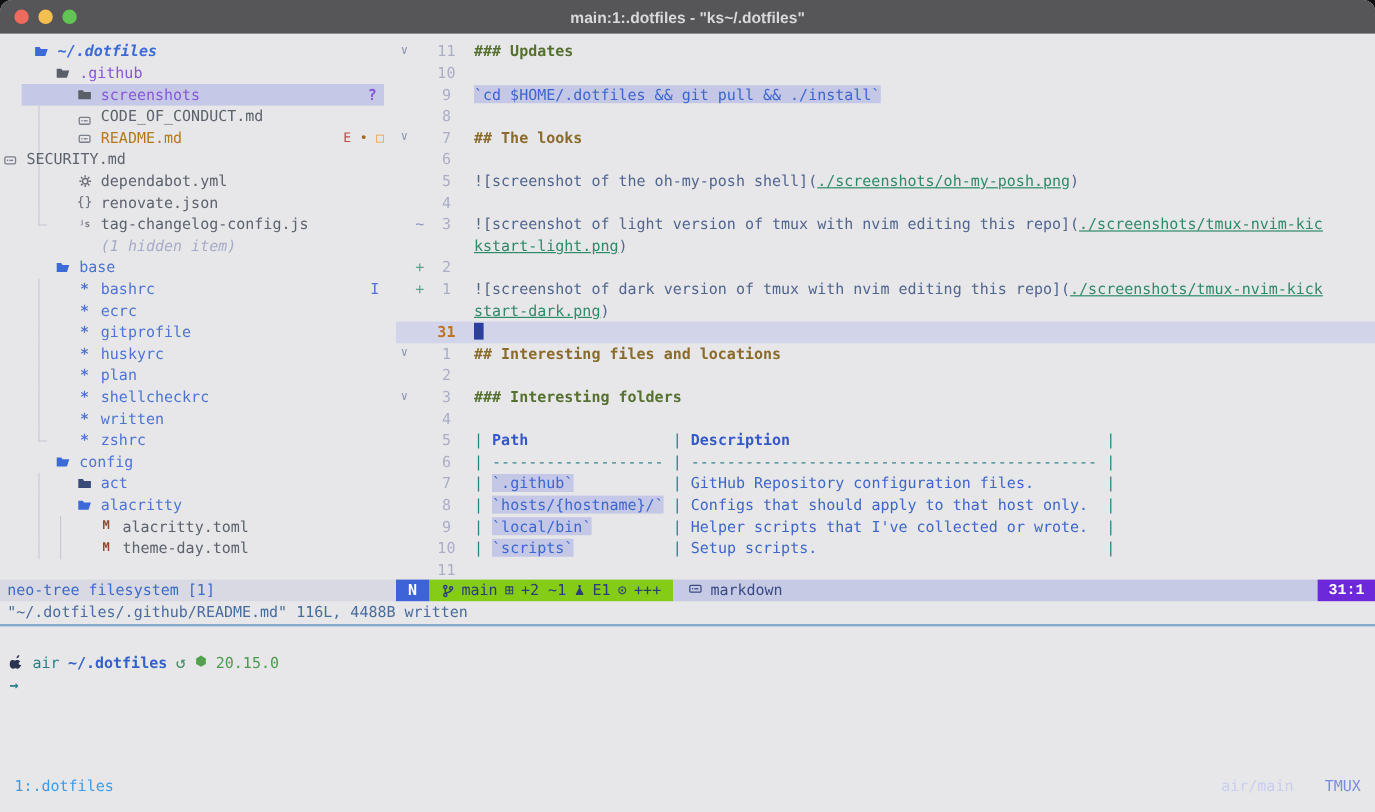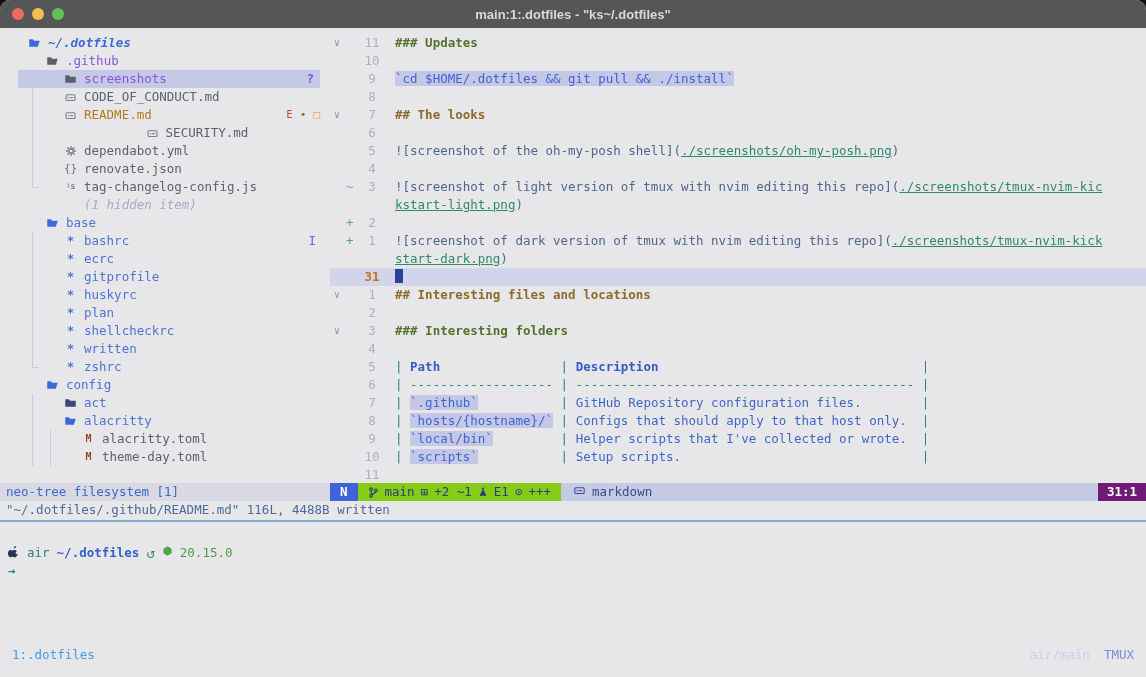--- a/index.html
+++ b/index.html
@@ -61,35 +61,35 @@
   .sg-tc{color:#3F66C9}
   
   .nt-status{position:absolute;left:0;top:483px;width:330px;height:18px;line-height:18px;
     background:#D8D9E2;color:#3D6AC9;padding-left:6px;box-sizing:border-box;}
   .lualine{position:absolute;left:330px;top:483px;width:816px;height:18px;line-height:18px;display:flex;color:#2B3E77;}
   .ll-mode{background:#3E63D8;color:#FFFFFF;font-weight:bold;padding:0 10px;}
   .ll-b{background:#84cc16;display:flex;align-items:center;gap:6px;padding:0 10px;}
   .ll-b svg{display:block}
   .ll-c{background:#C7CAE5;flex:1;display:flex;justify-content:space-between;align-items:center;padding-left:12px;color:#3A4A85;}
   .ll-ft{display:flex;align-items:center;gap:6px;padding-right:10px;}
-  .ll-pos{background:#701a75;color:#FFFFFF;font-weight:bold;padding:0 9px;}
+  .ll-pos{background:#6d28d9;color:#FFFFFF;font-weight:bold;padding:0 9px;font-family:Liberation Mono, monospace;}
   .msgline{position:absolute;left:0;top:501px;width:1146px;height:18px;line-height:18px;color:#4A6B9E;padding-left:6px;box-sizing:border-box;}
   
   .pane-sep{position:absolute;left:0;top:520px;width:1146px;height:2px;background:#86A9CE;}
   .shell{position:absolute;left:0;top:532px;width:1131px;height:122px;padding:12px 0 0 8px;box-sizing:border-box;}
   .prompt-line{height:18px;line-height:18px;display:flex;align-items:center;gap:7px;}
   .p-host{color:#2E7F8C}
   .p-cwd{color:#3461C9;font-weight:bold}
   .p-git{color:#3D8A62;font-size:14px}
   .p-ver{color:#4F9950}
   .prompt-arrow{height:18px;line-height:18px;color:#2E7F8C;font-weight:bold;}
   
   .tmuxbar{position:absolute;left:0;top:646px;width:1146px;height:18px;line-height:18px;display:flex;justify-content:space-between;padding:0 12px;box-sizing:border-box;}
   .tm-left{color:#3D9BE8}
-  .tm-right{display:flex;gap:14px}
+  .tm-right{display:flex;gap:26px}
   .tm-session{color:#C9CEEE}
   .tm-label{color:#7B8CE0}
 </style>
 </head>
 <body>
 
 <div class="window">
 
   <div class="titlebar">
     <div class="lights">
@@ -103,31 +103,31 @@
   <div class="neotree" id="nt-list">
       <div class="nt-row" style="padding-left: 26px;"><span class="nt-icon ic-folder-open"><svg width="13" height="12" viewBox="0 0 16 16">
             <path fill="currentColor" d="M1 3h5l1.5 2H15l-2.6 8H1z"></path>
           </svg></span><span class="nt-label root">~/.dotfiles</span></div>
       <div class="nt-row" style="padding-left: 44px;"><span class="nt-icon ic-folder-open ic-dim"><svg width="13" height="12" viewBox="0 0 16 16">
             <path fill="currentColor" d="M1 3h5l1.5 2H15l-2.6 8H1z"></path>
           </svg></span><span class="nt-label purple">.github</span></div>
       <div class="nt-row" style="padding-left: 62px;"><span class="nt-hl"></span><span class="nt-icon ic-folder ic-dim"><svg width="13" height="12" viewBox="0 0 16 16">
             <path fill="currentColor" d="M1 3h5l1.5 2H15v8H1z"></path>
           </svg></span><span class="nt-label purple">screenshots</span><span class="nt-q">?</span></div>
-      <div class="nt-row" style="padding-left: 62px;"><span class="nt-guide" style="left: 32px;"></span><span class="nt-icon ic-file"><svg width="13" height="11" viewBox="0 0 16 16">
+      <div class="nt-row" style="padding-left: 62px; align-items: flex-end;"><span class="nt-guide" style="left: 32px;"></span><span class="nt-icon ic-file"><svg width="13" height="11" viewBox="0 0 16 16">
             <rect x="1.5" y="4" width="13" height="8.4" rx="1.6" fill="none" stroke="currentColor" stroke-width="1.6"></rect>
             <circle cx="4.8" cy="8.2" r="1" fill="currentColor"></circle>
             <rect x="7" y="7.4" width="4.6" height="1.6" fill="currentColor"></rect>
           </svg></span><span class="nt-label gray">CODE_OF_CONDUCT.md</span></div>
       <div class="nt-row" style="padding-left: 62px;"><span class="nt-guide" style="left: 32px;"></span><span class="nt-icon ic-file"><svg width="13" height="11" viewBox="0 0 16 16">
             <rect x="1.5" y="4" width="13" height="8.4" rx="1.6" fill="none" stroke="currentColor" stroke-width="1.6"></rect>
             <circle cx="4.8" cy="8.2" r="1" fill="currentColor"></circle>
             <rect x="7" y="7.4" width="4.6" height="1.6" fill="currentColor"></rect>
           </svg></span><span class="nt-label orange">README.md</span><span class="nt-badges"><span style="color: rgb(191, 75, 75);">E</span><span style="color: rgb(158, 107, 27);">•</span><span style="color: rgb(232, 162, 60);">□</span></span></div>
-      <div class="nt-row" style="padding-left: 62px; justify-content: center;"><span class="nt-guide" style="left: 32px;"></span><span class="nt-icon ic-file"><svg width="13" height="11" viewBox="0 0 16 16">
+      <div class="nt-row" style=""><span class="nt-guide" style="left: 32px;"></span><span class="nt-icon ic-file"><svg width="13" height="11" viewBox="0 0 16 16">
             <rect x="1.5" y="4" width="13" height="8.4" rx="1.6" fill="none" stroke="currentColor" stroke-width="1.6"></rect>
             <circle cx="4.8" cy="8.2" r="1" fill="currentColor"></circle>
             <rect x="7" y="7.4" width="4.6" height="1.6" fill="currentColor"></rect>
           </svg></span><span class="nt-label gray">SECURITY.md</span></div>
       <div class="nt-row" style="padding-left: 62px;"><span class="nt-guide" style="left: 32px;"></span><span class="nt-icon ic-gear"><svg width="12" height="12" viewBox="0 0 16 16">
             <circle cx="8" cy="8" r="3" fill="none" stroke="currentColor" stroke-width="1.7"></circle>
             <path stroke="currentColor" stroke-width="1.7" d="M8 1.5v2.3M8 12.2v2.3M1.5 8h2.3M12.2 8h2.3M3.4 3.4l1.6 1.6M11 11l1.6 1.6M12.6 3.4L11 5M5 11l-1.6 1.6"></path>
           </svg></span><span class="nt-label gray">dependabot.yml</span></div>
       <div class="nt-row" style="padding-left: 62px;"><span class="nt-guide" style="left: 32px;"></span><span class="nt-icon ic-braces">{}</span><span class="nt-label gray">renovate.json</span></div>
       <div class="nt-row" style="padding-left: 62px;"><span class="nt-guide elbow" style="left: 32px;"></span><span class="nt-icon ic-js">ʲs</span><span class="nt-label gray">tag-changelog-config.js</span></div>

